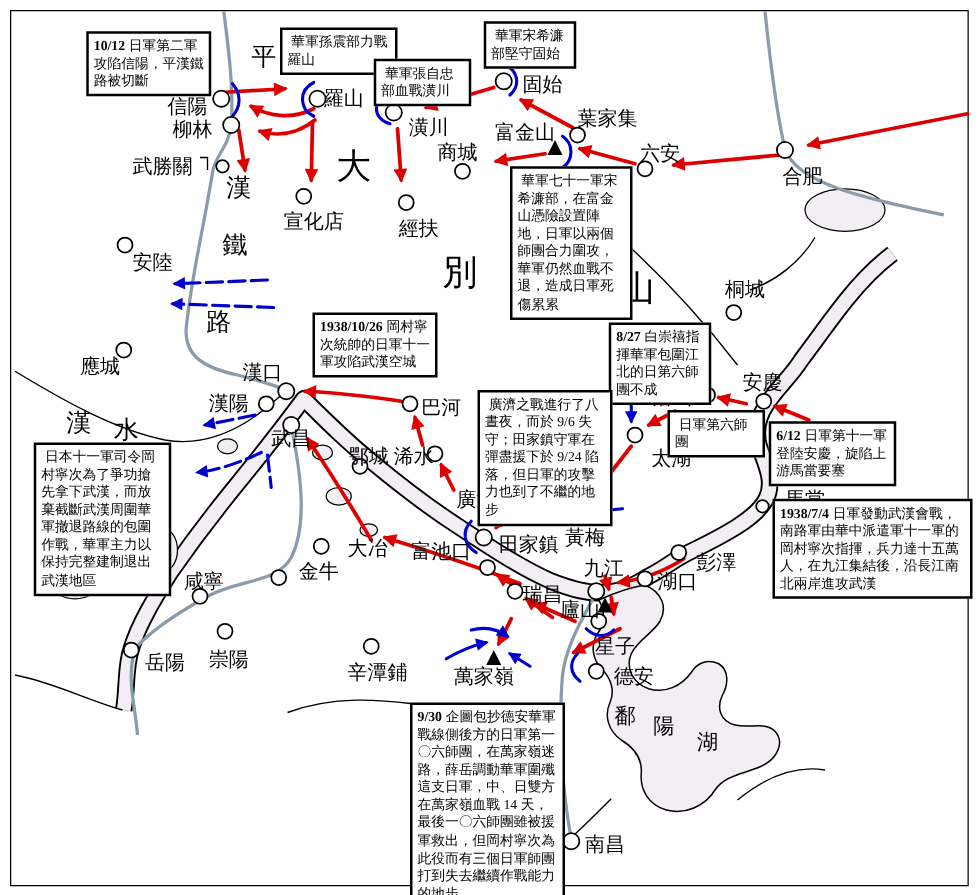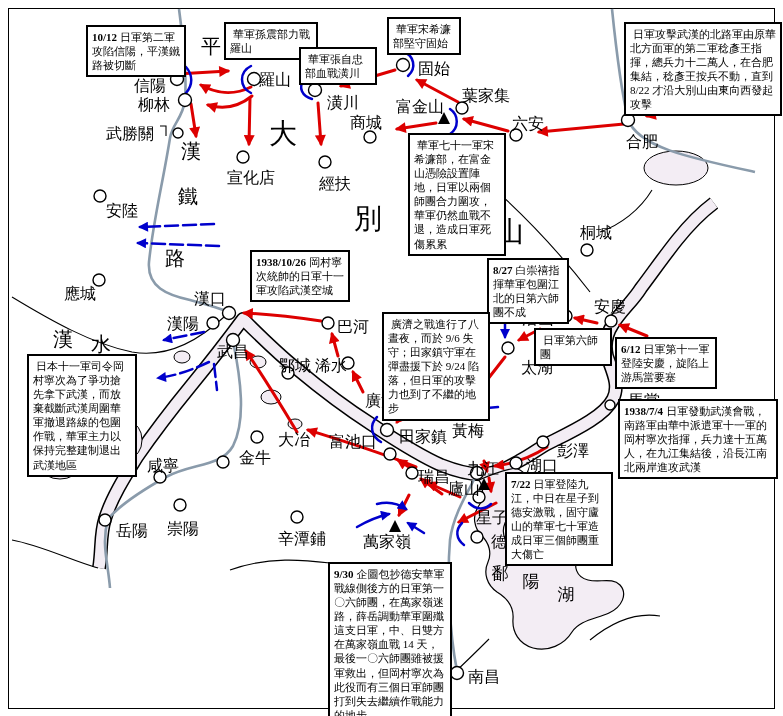--- a/index.html
+++ b/index.html
@@ -199,21 +199,21 @@
   <div class="lbl" style="left:80px;top:294px">應城</div>
   <div class="lbl" style="left:210px;top:299px">漢口</div>
   <div class="lbl" style="left:183px;top:324px">漢陽</div>
   <div class="lbl" style="left:233px;top:352px">武昌</div>
   <div class="lbl" style="left:353px;top:327px">巴河</div>
   <div class="lbl" style="left:331px;top:366px">浠水</div>
   <div class="lbl" style="left:295px;top:366px">鄂城</div>
   <div class="lbl" style="left:381px;top:401px">廣濟</div>
   <div class="lbl" style="left:423px;top:437px">田家鎮</div>
   <div class="lbl" style="left:468px;top:431px">黃梅</div>
-  <div class="lbl" style="left:483px;top:469px">九江</div>
+  <div class="lbl" style="left:483px;top:456px">九江</div>
   <div class="lbl" style="left:542px;top:466px">湖口</div>
   <div class="lbl" style="left:573px;top:451px">彭澤</div>
   <div class="lbl" style="left:644px;top:401px">馬當</div>
   <div class="lbl" style="left:538px;top:319px">潛山</div>
   <div class="lbl" style="left:537px;top:368px">太湖</div>
   <div class="lbl" style="left:610px;top:307px">安慶</div>
   <div class="lbl" style="left:353px;top:442px">富池口</div>
   <div class="lbl" style="left:434px;top:477px">瑞昌</div>
   <div class="lbl" style="left:464px;top:489px">廬山</div>
   <div class="lbl" style="left:492px;top:518px">星子</div>
@@ -233,35 +233,32 @@
   <div class="lbl geo-rail" style="left:175px;top:258px">路</div>
   <div class="lbl geo-mtn" style="left:283px;top:134px">大</div>
   <div class="lbl geo-mtn" style="left:368px;top:219px">別</div>
   <div class="lbl geo-mtn" style="left:510px;top:232px">山</div>
   <div class="lbl geo-water" style="left:63px;top:339px">漢</div>
   <div class="lbl geo-water" style="left:101px;top:344px">水</div>
   <div class="lbl geo-lake" style="left:500px;top:573px">鄱</div>
   <div class="lbl geo-lake" style="left:531px;top:581px">陽</div>
   <div class="lbl geo-lake" style="left:566px;top:594px">湖</div>
 
-  <div class="note" style="left:86px;top:25px;width:88px">
+  <div class="note" style="left:69px;top:25px;width:88px">
     <b>10/12</b><span>日軍第二軍攻陷信陽，平漢鐵路被切斷</span>
   </div>
   <div class="note" style="left:224px;top:22px;width:82px">
     <b></b><span>華軍孫震部力戰羅山</span>
   </div>
   <div class="note" style="left:299px;top:47px;width:66px">
     <b></b><span>華軍張自忠部血戰潢川</span>
   </div>
   <div class="note" style="left:387px;top:17px;width:62px">
     <b></b><span>華軍宋希濂部堅守固始</span>
   </div>
-  <div class="note" style="left:624px;top:22px;width:146px">
-    <b></b><span>日軍攻擊武漢的北路軍由原華北方面軍的第二軍稔彥王指揮，總兵力十二萬人，在合肥集結，稔彥王按兵不動，直到 8/22 才沿大別山由東向西發起攻擊</span>
-  </div>
   <div class="note" style="left:408px;top:133px;width:86px">
     <b></b><span>華軍七十一軍宋希濂部，在富金山憑險設置陣地，日軍以兩個師團合力圍攻，華軍仍然血戰不退，造成日軍死傷累累</span>
   </div>
   <div class="note" style="left:250px;top:250px;width:88px">
     <b>1938/10/26</b><span>岡村寧次統帥的日軍十一軍攻陷武漢空城</span>
   </div>
   <div class="note" style="left:487px;top:258px;width:70px">
     <b>8/27</b><span>白崇禧指揮華軍包圍江北的日第六師團不成</span>
   </div>
   <div class="note" style="left:534px;top:328px;width:66px">
@@ -272,19 +269,16 @@
   </div>
   <div class="note" style="left:382px;top:312px;width:96px">
     <b></b><span>廣濟之戰進行了八晝夜，而於 9/6 失守；田家鎮守軍在彈盡援下於 9/24 陷落，但日軍的攻擊力也到了不繼的地步</span>
   </div>
   <div class="note" style="left:27px;top:354px;width:98px">
     <b></b><span>日本十一軍司令岡村寧次為了爭功搶先拿下武漢，而放棄截斷武漢周圍華軍撤退路線的包圍作戰，華軍主力以保持完整建制退出武漢地區</span>
   </div>
   <div class="note" style="left:618px;top:399px;width:148px">
     <b>1938/7/4</b><span>日軍發動武漢會戰，南路軍由華中派遣軍十一軍的岡村寧次指揮，兵力達十五萬人，在九江集結後，沿長江南北兩岸進攻武漢</span>
   </div>
-  <div class="note" style="left:505px;top:472px;width:96px">
-    <b>7/22</b><span>日軍登陸九江，中日在星子到德安激戰，固守廬山的華軍七十軍造成日軍三個師團重大傷亡</span>
-  </div>
   <div class="note" style="left:328px;top:562px;width:112px">
     <b>9/30</b><span>企圖包抄德安華軍戰線側後方的日軍第一〇六師團，在萬家嶺迷路，薛岳調動華軍圍殲這支日軍，中、日雙方在萬家嶺血戰 14 天，最後一〇六師團雖被援軍救出，但岡村寧次為此役而有三個日軍師團打到失去繼續作戰能力的地步</span>
   </div>
 </div>
 
 </body></html>

